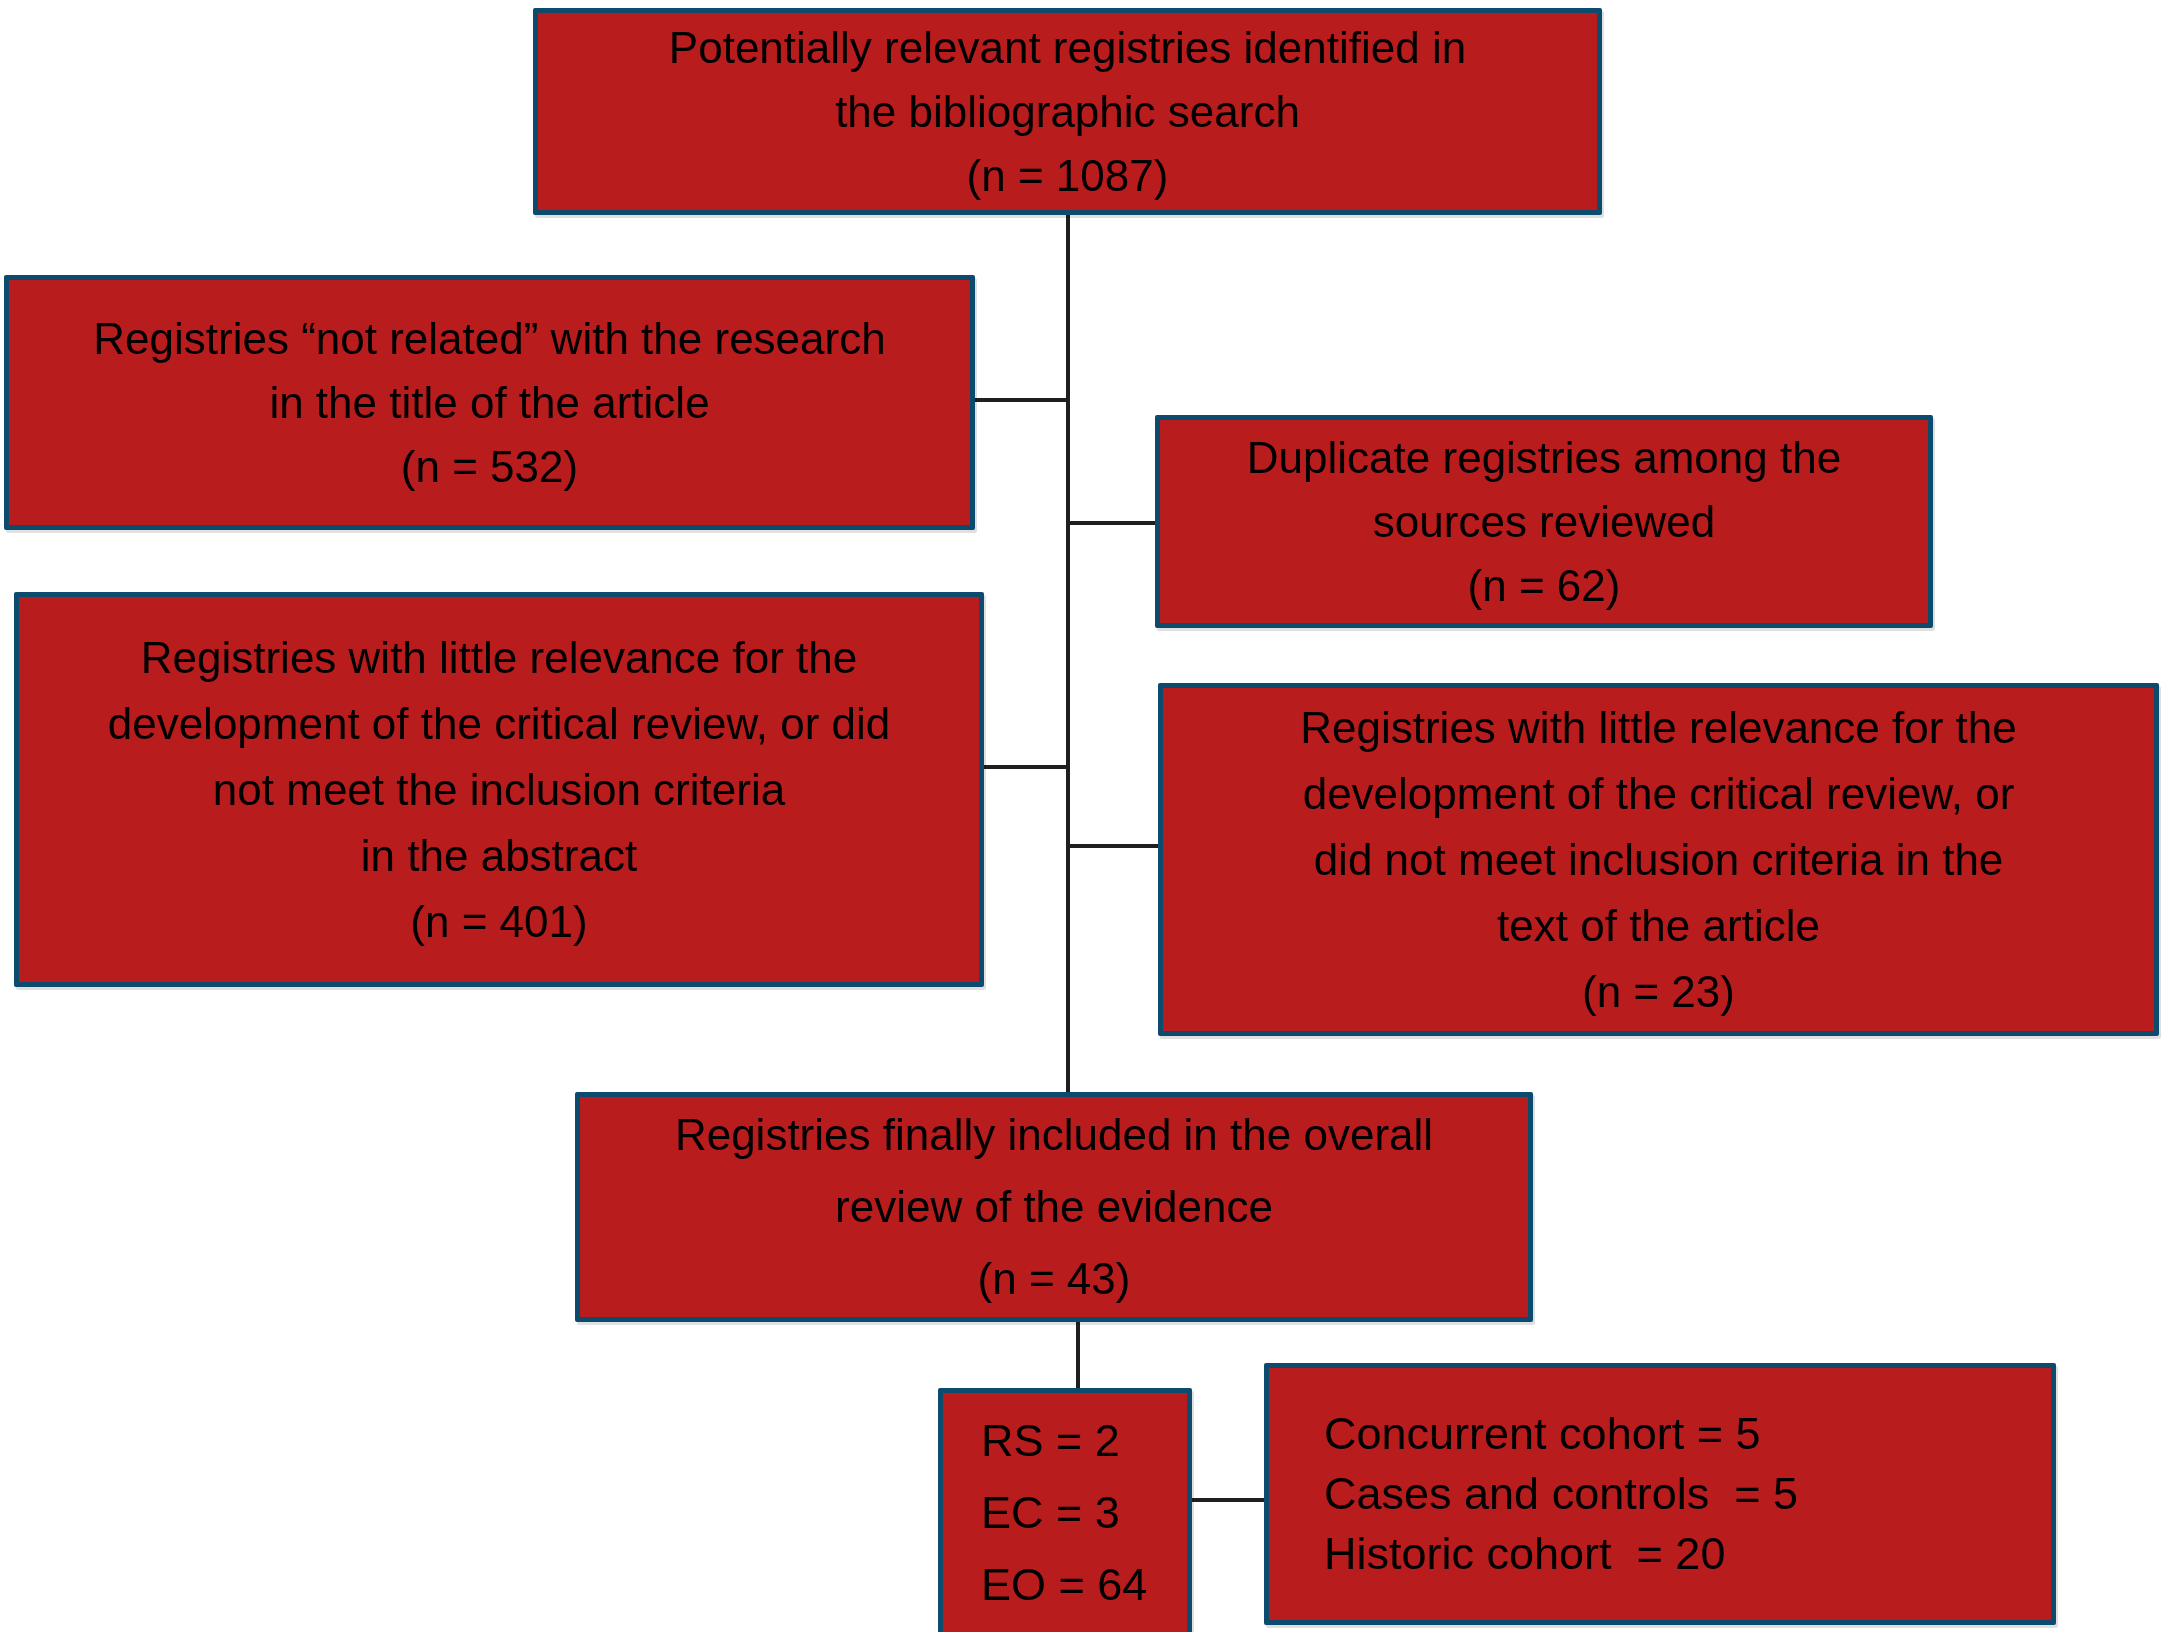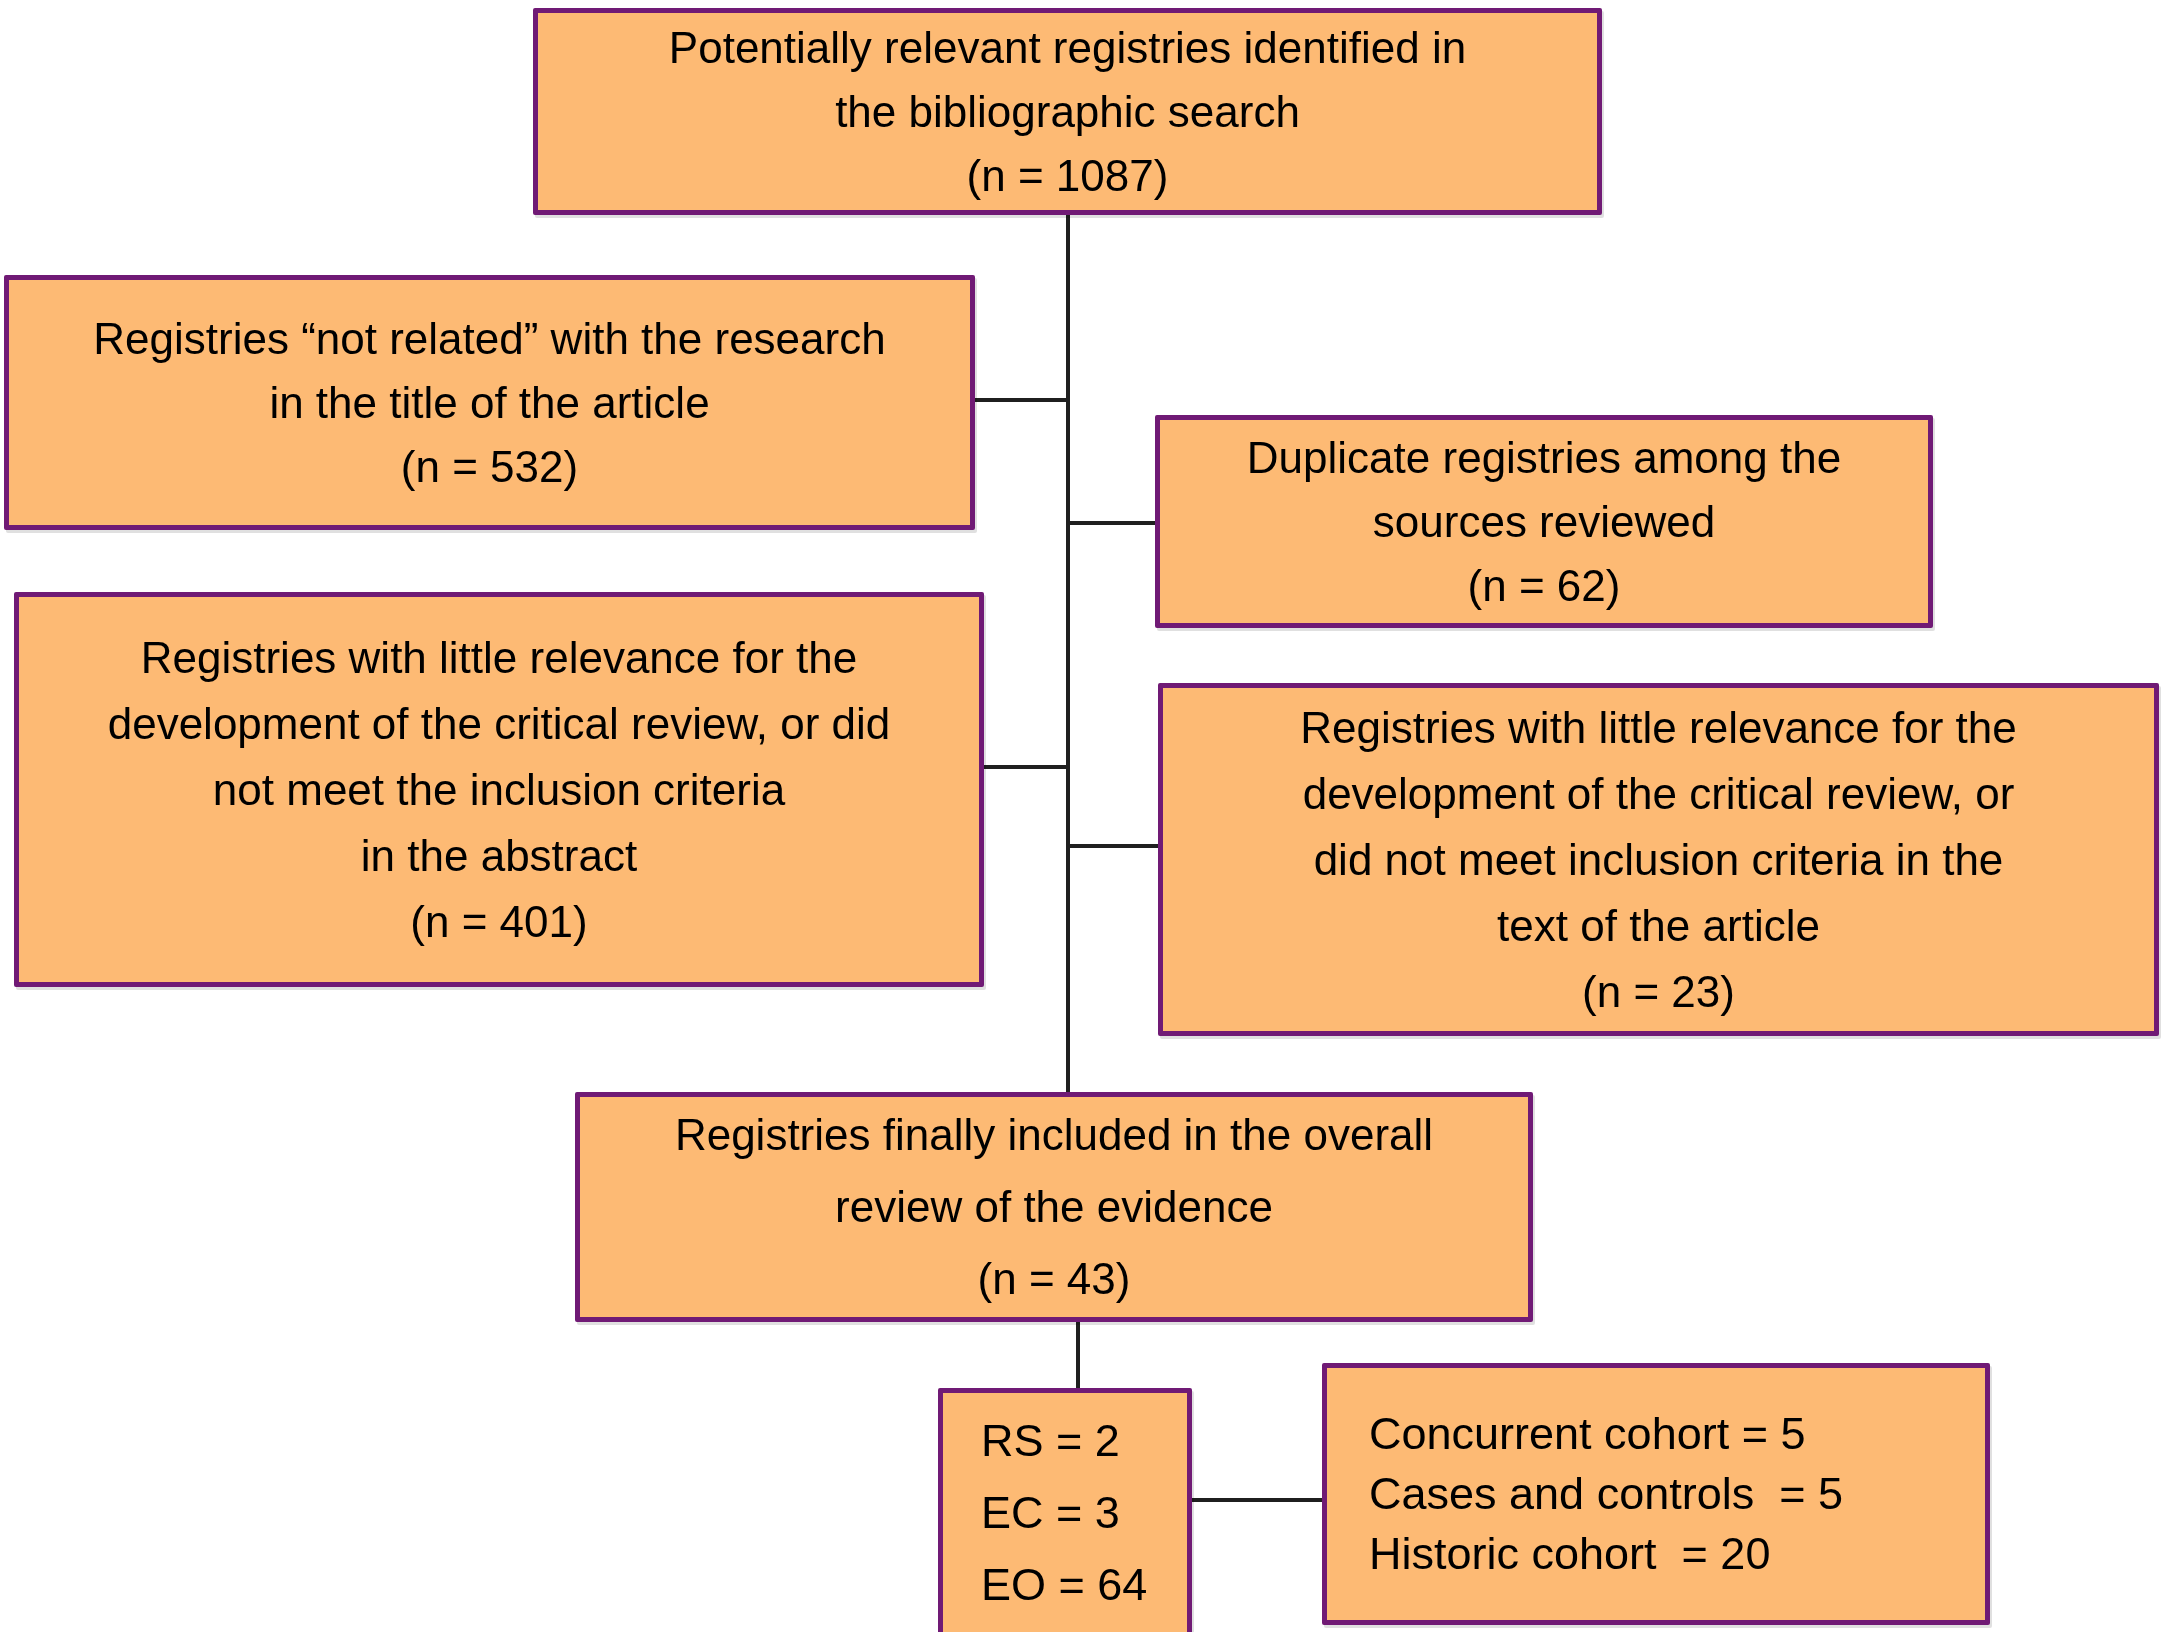--- a/index.html
+++ b/index.html
@@ -12,22 +12,22 @@
     width: 2167px;
     height: 1632px;
     background: #ffffff;
     font-family: "Liberation Sans", "DejaVu Sans", sans-serif;
     color: #000000;
     overflow: hidden;
   }
   .box {
     position: absolute;
     box-sizing: border-box;
-    background: #fdba74;
-    border: 5px solid #701a75;
+    background: #b91c1c;
+    border: 5px solid #0c4a6e;
     border-radius: 2px;
     display: flex;
     flex-direction: column;
     justify-content: center;
     text-align: center;
     font-size: 44px;
     line-height: 64px;
     box-shadow: 2px 3px 0 rgba(0,0,0,0.12);
   }
   .box .ln {
@@ -41,22 +41,22 @@
     background: #1f1f1f;
   }
   #b-identified { left: 533px; top: 8px;    width: 1069px; height: 207px; }
   #b-title      { left: 4px;   top: 275px;  width: 971px;  height: 255px; }
   #b-dup        { left: 1155px;top: 415px;  width: 778px;  height: 213px; }
   #b-abstract   { left: 14px;  top: 592px;  width: 970px;  height: 395px; line-height: 66px; }
   #b-fulltext   { left: 1158px;top: 683px;  width: 1001px; height: 353px; line-height: 66px; }
   #b-included   { left: 575px; top: 1092px; width: 958px;  height: 230px; gap: 8px; }
   #b-codes      { left: 938px; top: 1388px; width: 254px;  height: 250px;
                   padding-left: 38px; font-size: 45px; line-height: 72px; }
-  #b-types      { left: 1322px;top: 1363px; width: 668px;  height: 262px;
-                  padding-left: 42px; font-size: 45px; line-height: 60px; }
+  #b-types      { left: 1264px;top: 1363px; width: 792px;  height: 262px;
+                  padding-left: 55px; font-size: 45px; line-height: 60px; }
 
   #ln-main-vertical   { left: 1066px; top: 213px;  width: 4px;   height: 881px; }
   #ln-title-branch    { left: 973px;  top: 398px;  width: 95px;  height: 4px; }
   #ln-dup-branch      { left: 1068px; top: 521px;  width: 89px;  height: 4px; }
   #ln-abstract-branch { left: 982px;  top: 765px;  width: 88px;  height: 4px; }
   #ln-fulltext-branch { left: 1068px; top: 844px;  width: 92px;  height: 4px; }
   #ln-included-down   { left: 1076px; top: 1320px; width: 4px;   height: 70px; }
   #ln-codes-types     { left: 1190px; top: 1498px; width: 134px; height: 4px; }
 </style>
 </head>

